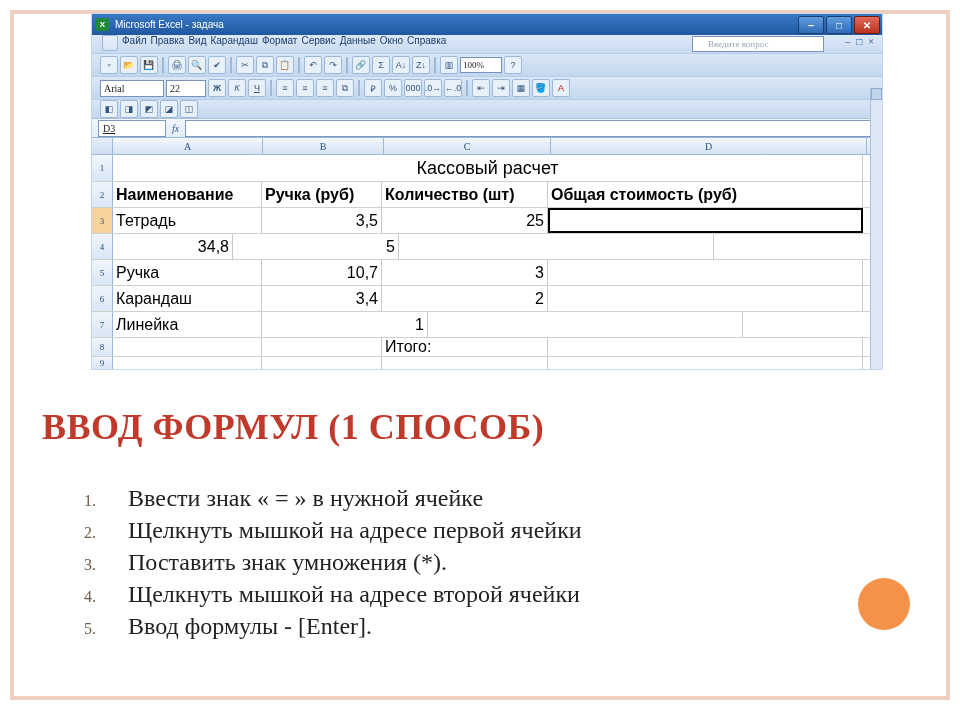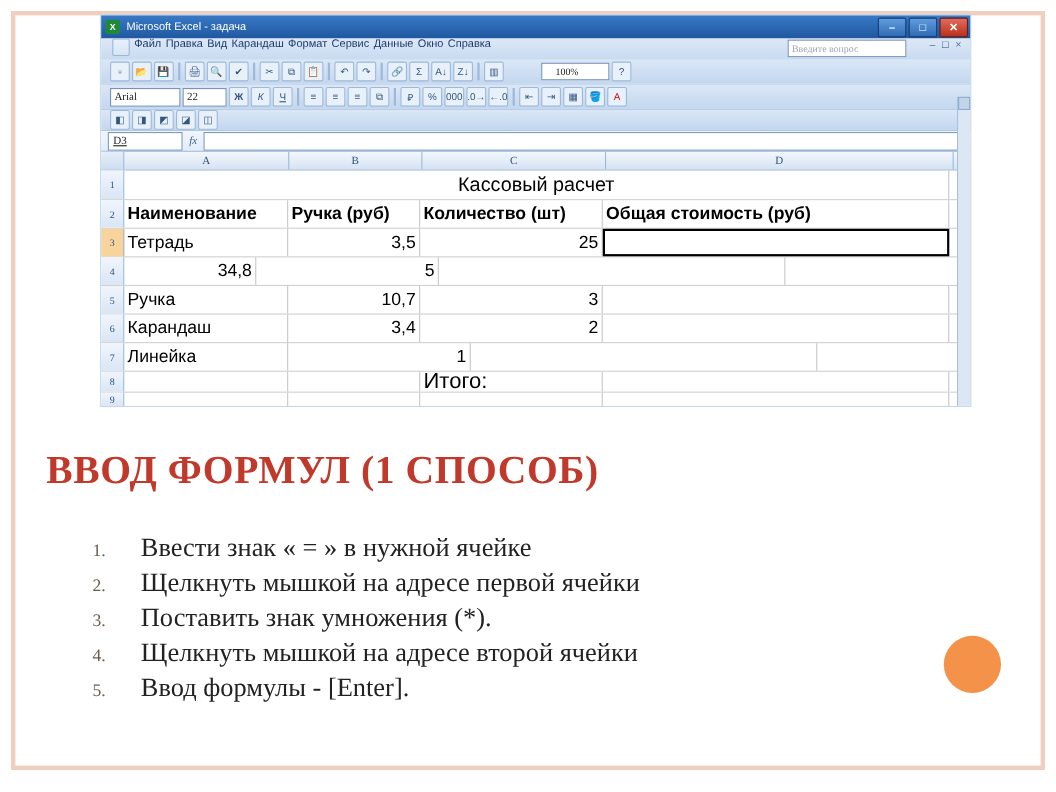--- a/index.html
+++ b/index.html
@@ -58,21 +58,21 @@
     font:10px Tahoma,Arial,sans-serif;color:#1b3d6e;
     position:relative;
   }
   .menubar .smallbtn{
     width:14px;height:14px;background:repeating-linear-gradient(#e9f1fb,#d6e5f6);
     border:1px solid #9bb7da;border-radius:2px;
   }
   .menubar .askbox{
     position:absolute;right:58px;top:1px;width:100px;height:14px;
     background:#fff;border:1px solid #7793bd;
-    font:9px Tahoma;color:#9aa5b8;padding:0 3px;line-height:14px;
+    font:9px Tahoma;color:#9aa5b8;padding:0 15px;line-height:14px;
   }
   .menubar .doc-close{
     position:absolute;right:6px;top:1px;display:flex;gap:2px;
   }
   .doc-close span{font:10px Tahoma;color:#254d88;padding:0 2px;}
 
   .toolbar{
     background:linear-gradient(#dbe7f6,#c3d7ef);
     height:22px;
     display:flex;align-items:center;gap:2px;padding:0 8px;
@@ -81,21 +81,21 @@
   .tbbtn{
     width:16px;height:16px;background:#e8f0fa;
     border:1px solid #9db9da;border-radius:2px;
     display:flex;align-items:center;justify-content:center;
     font:9px Arial;color:#34577f;
   }
   .tbsep{width:2px;height:16px;background:#9db9da;margin:0 2px;}
   .fontname{width:56px;height:15px;background:#fff;border:1px solid #7793bd;
     font:10px Tahoma;color:#222;padding:0 3px;line-height:15px;}
   .zoom{width:36px;height:14px;background:#fff;border:1px solid #7793bd;
-    font:9px Tahoma;color:#222;padding:0 12px;line-height:14px;margin-left:32px;}
+    font:9px Tahoma;color:#222;padding:0 2px;line-height:14px;}
 
   .formulabar{
     background:linear-gradient(#f2f6fd,#e2ecf8);
     border-top:1px solid #a9c1dd;
     display:flex;align-items:center;height:18px;
   }
   .namebox{width:58px;height:15px;background:#fff;border:1px solid #7a9ac5;
     font:10px Tahoma;color:#222;padding:0 4px;margin-left:6px;line-height:15px;text-decoration:underline;}
   .fx{font:italic 10px serif;color:#3a5e90;margin:0 6px;}
   .formulabar .input{flex:1;height:15px;background:#fff;border:1px solid #7a9ac5;margin-right:4px;}
@@ -310,21 +310,21 @@
       <div class="rownum">7</div>
       <div class="cell wA">Линейка</div>
       <div class="cell wC r">1</div>
       <div class="cell wD"></div>
     </div>
 
     <div class="gridrow hr8">
       <div class="rownum">8</div>
       <div class="cell wA"></div>
       <div class="cell wB"></div>
-      <div class="cell wC" style="font-size:20px">Итого:</div>
+      <div class="cell wC" style="font-size:16px">Итого:</div>
       <div class="cell wD"></div>
     </div>
 
     <div class="gridrow hr9">
       <div class="rownum">9</div>
       <div class="cell wA"></div>
       <div class="cell wB"></div>
       <div class="cell wC"></div>
       <div class="cell wD"></div>
     </div>

